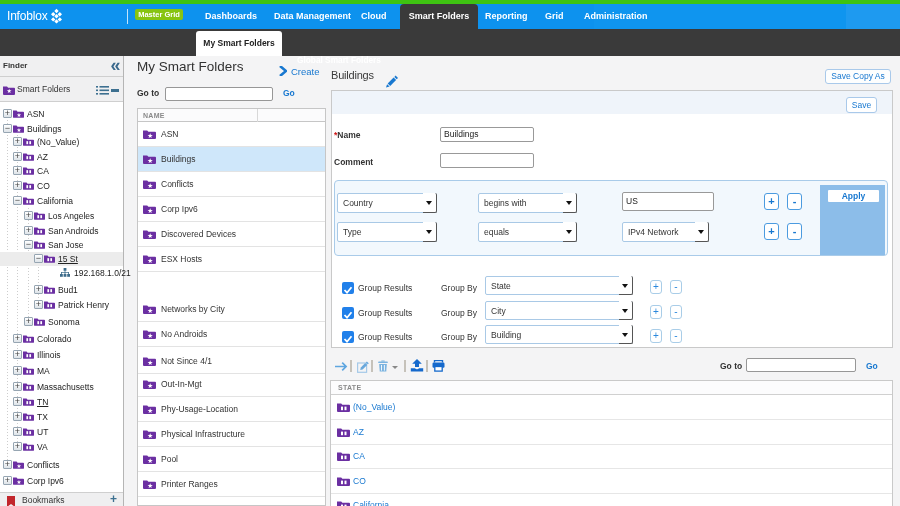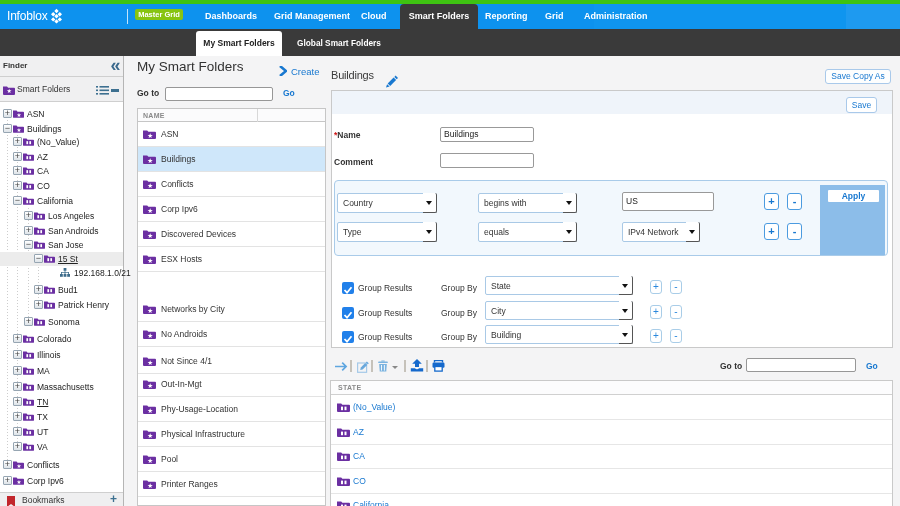--- a/index.html
+++ b/index.html
@@ -7,21 +7,21 @@
 
 #green{left:0;top:0;width:900px;height:4px;background:#3ec312}
 #blue{left:0;top:4px;width:900px;height:25px;background:linear-gradient(90deg,#0d92ee 0,#0d92ee 66%,#0f95ef 66%,#0f95ef 94%,#1e9af0 94%)}
 #logo{left:7px;top:4px;height:25px;line-height:25px;color:#fff;font-size:12px;letter-spacing:-.2px}
 #vsep{left:127px;top:9px;width:1px;height:15px;background:rgba(255,255,255,.75)}
 #badge{left:135px;top:9px;width:48px;height:11px;background:#87c411;border-radius:2px;color:#fff;font-size:7.5px;font-weight:bold;text-align:center;line-height:11px}
 .nav{top:4px;height:25px;line-height:25px;color:#fff;font-size:9px;font-weight:bold}
 #navtab{left:400px;top:4px;width:78px;height:25px;background:#3a3a3a;border-radius:4px 4px 0 0;color:#fff;font-size:9px;font-weight:bold;text-align:center;line-height:25px}
 #dark{left:0;top:29px;width:900px;height:27px;background:#3a3a3a}
 #wtab{left:196px;top:31px;width:86px;height:25px;background:#fff;border-radius:3px 3px 0 0;color:#222;font-size:8.5px;font-weight:bold;text-align:center;line-height:25px}
-#gtab{left:297px;top:31px;height:25px;color:#fff;font-size:8.3px;font-weight:bold;line-height:25px;white-space:nowrap}
+#gtab{left:297px;top:48px;height:25px;color:#fff;font-size:8.3px;font-weight:bold;line-height:25px;white-space:nowrap}
 
 #finder{left:0;top:56px;width:124px;height:450px;background:#fff;border-right:1px solid #b5b5b5}
 #fhead{left:0;top:56px;width:123px;height:21px;background:#f0f0f1;border-bottom:1px solid #cfcfcf;color:#333;font-size:8px;font-weight:bold;line-height:20px;padding-left:3px}
 #chev{right:4px;top:-1px;color:#39688c;font-size:18px;font-weight:bold;letter-spacing:-1.5px}
 #ftools{left:0;top:77px;width:123px;height:25px;background:#f0f0f1;border-bottom:1px solid #cfcfcf}
 #ftools .lbl{left:17px;top:0;line-height:25px;font-size:8.5px;color:#333}
 #fbook{left:0;top:492px;width:123px;height:14px;background:#efeff0;border-top:1px solid #cfcfcf}
 .trow{left:0;width:123px;height:14px;font-size:8.5px;color:#222}
 .trow .tx{position:absolute;top:0;line-height:14px;white-space:nowrap}
 .ex{position:absolute;width:9px;height:9px;top:2px;border:1px solid #96a5b2;background:linear-gradient(#ffffff,#dde3e8);border-radius:1px;color:#444;font:9px/7px "Liberation Sans",sans-serif;text-align:center}
@@ -80,21 +80,21 @@
       <path d="M6.5 6 8.7 8.2 6.5 10.4 4.3 8.2Z"></path>
       <path d="M3.2 9.2 5.4 11.4 3.2 13.6 1 11.4Z"></path>
       <path d="M9.8 9.2 12 11.4 9.8 13.6 7.6 11.4Z"></path>
       <path d="M6.5 11.2 8.7 13.4 6.5 15.6 4.3 13.4Z"></path>
       <circle cx="13.8" cy="8" r="0.9" opacity="0.7"></circle>
     </g>
   </svg>
 <div class="ab" id="vsep"></div>
 <div class="ab" id="badge">Master Grid</div>
 <span class="ab nav" style="left:205px">Dashboards</span>
-<span class="ab nav" style="left:274px">Grid Management</span>
+<span class="ab nav" style="left:274px">Data Management</span>
 <span class="ab nav" style="left:361px">Cloud</span>
 <div class="ab" id="navtab">Smart Folders</div>
 <span class="ab nav" style="left:485px">Reporting</span>
 <span class="ab nav" style="left:545px">Grid</span>
 <span class="ab nav" style="left:584px">Administration</span>
 <div class="ab" id="dark"></div>
 <div class="ab" id="wtab">My Smart Folders</div>
 <div class="ab" id="gtab">Global Smart Folders</div>
 
 <div class="ab" id="finder"></div>
@@ -494,21 +494,21 @@
 <div class="ab pmb" style="left:787px;top:193px">-</div>
 <div class="ab" id="apply">
     <div id="applyb">Apply</div>
   </div>
 <div class="sel" style="left:337px;top:222px;width:100px">Type<span class="sa">
       <i></i>
     </span></div>
 <div class="sel" style="left:478px;top:222px;width:99px">equals<span class="sa">
       <i></i>
     </span></div>
-<div class="sel" style="left:622px;top:222px;width:78px">IPv4 Network<span class="sa">
+<div class="sel" style="left:622px;top:222px;width:87px">IPv4 Network<span class="sa">
       <i></i>
     </span></div>
 <div class="ab pmb" style="left:764px;top:223px">+</div>
 <div class="ab pmb" style="left:787px;top:223px">-</div>
 <div class="cb" style="left:342px;top:282px"><svg width="12" height="12" viewBox="0 0 12 12">
       <path d="M2.5 6 L5 8.7 L9.5 3.2" fill="none" stroke="#fff" stroke-width="1.8"></path>
     </svg></div>
 <span class="gtx" style="left:358px;top:283px">Group Results</span>
 <span class="gtx" style="left:441px;top:283px">Group By</span>
 <div class="sel" style="left:485px;top:276px;width:148px;height:19px">State<span class="sa">

